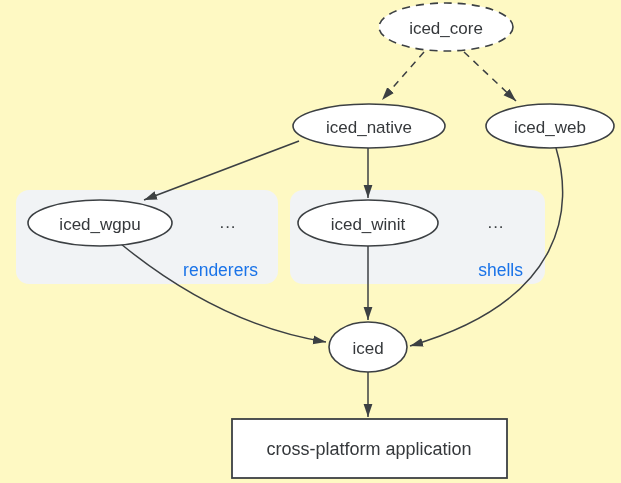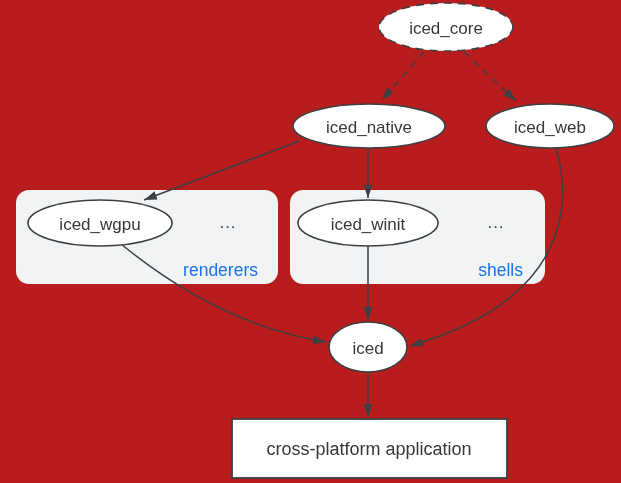--- a/index.html
+++ b/index.html
@@ -1,20 +1,20 @@
 <!DOCTYPE html>
 <html><head>
 <meta charset="utf-8">
 <style>
   html, body { margin: 0; padding: 0; background: #ffffff; }
   .stage {
     position: relative;
     width: 621px;
     height: 483px;
-    background: #b91c1c;
+    background: #fef9c3;
     font-family: "Liberation Sans", sans-serif;
     overflow: hidden;
   }
   svg { display: block; }
   .edge {
     fill: none;
     stroke: #3c4043;
     stroke-width: 1.5;
   }
   .edge.dashed { stroke-dasharray: 7 6; }

